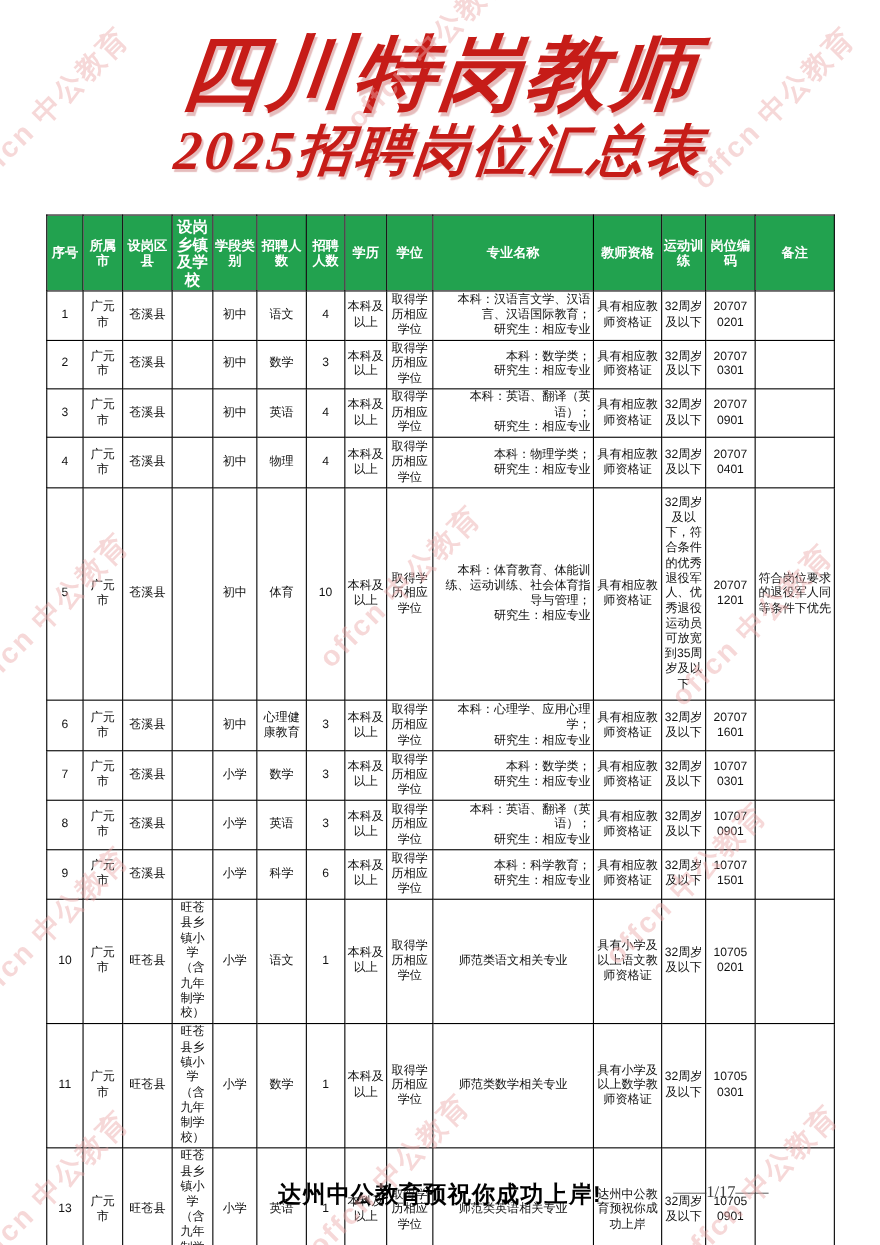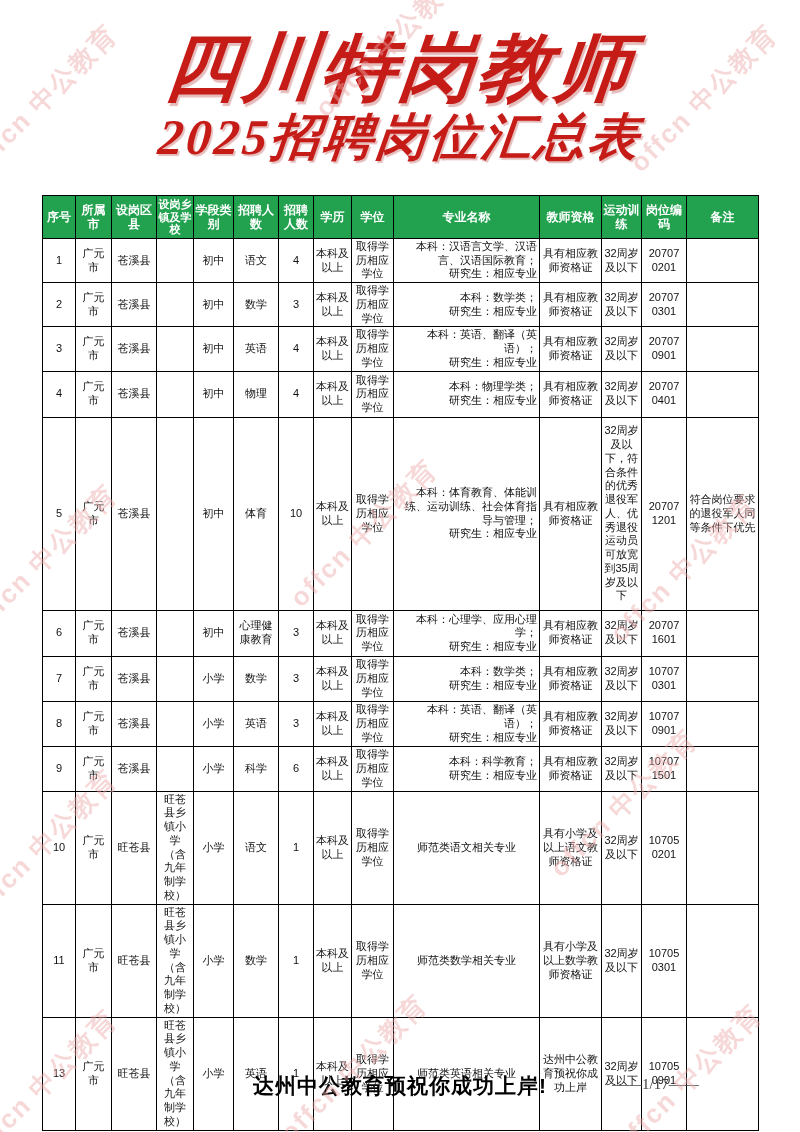--- a/index.html
+++ b/index.html
@@ -36,21 +36,21 @@
     text-align: center; vertical-align: middle;
     font-size: 11px; line-height: 1.25; color: #111;
     padding: 1px 2px;
     white-space: pre-line; word-break: break-all; overflow: hidden;
   }
   table.positions th {
     background: #22a24f; color: #ffffff; font-weight: bold;
     font-size: 12px; line-height: 1.2; padding: 2px 1px;
     border-color: #000000;
   }
-  table.positions th.th-small { font-size: 11px; line-height: 1.15; }
+  table.positions th.th-small { font-size: 14px; line-height: 1.15; }
   table.positions td.al { text-align: right; padding-left: 3px; }
 
   
   .footer-slogan {
     position: absolute; top: 1072px; left: 0; width: 800px; text-align: center;
     font-size: 21px; font-weight: bold; color: #000000; z-index: 2;
     letter-spacing: 1px;
   }
   .page-indicator {
     position: absolute; top: 1076px; left: 612px;

